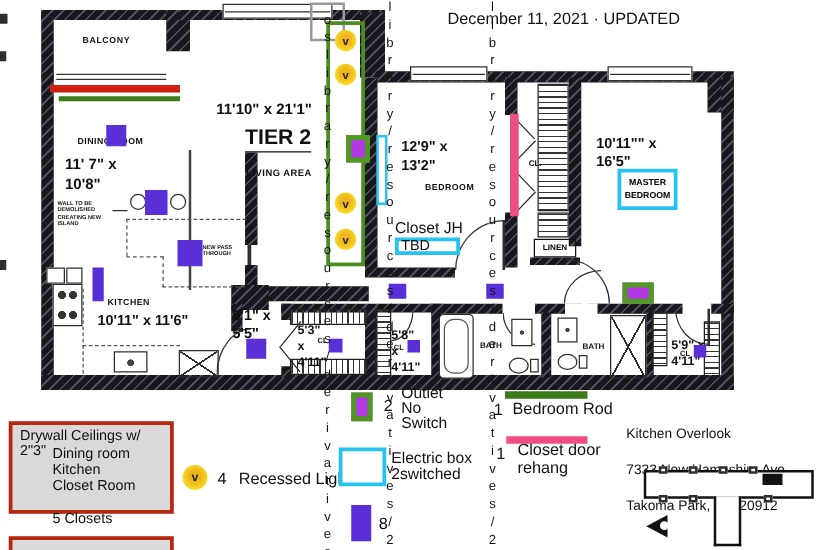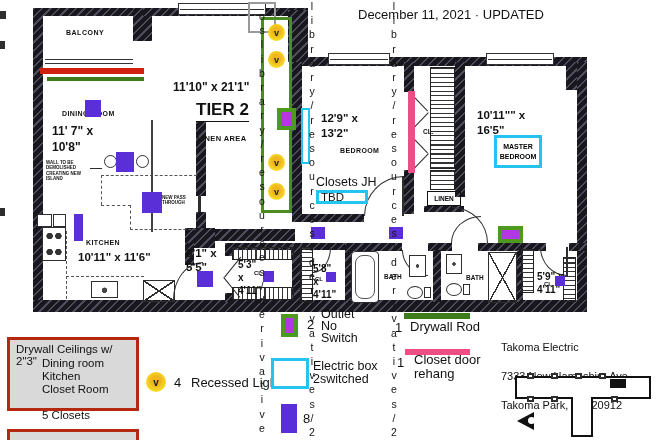--- a/index.html
+++ b/index.html
@@ -188,42 +188,42 @@
   <div class="psq" style="left:326px;top:272px;width:10px;height:10px"></div>
   <div class="psq" style="left:311px;top:227px;width:14px;height:12px"></div>
   <div class="psq" style="left:389px;top:227px;width:14px;height:12px"></div>
   <div class="psq" style="left:555px;top:276px;width:10px;height:10px"></div>
 
   <div class="outlet" style="left:498px;top:226px;width:25px;height:17px"></div>
 
   <div class="t b z4" style="left:66px;top:29px;font-size:7px;letter-spacing:.5px">BALCONY</div>
   <div class="t b z4" style="left:173px;top:80px;font-size:12px">11'10" x 21'1"</div>
   <div class="t b z4" style="left:196px;top:100px;font-size:17px;border-bottom:1.5px solid #111;padding-bottom:1px">TIER 2</div>
-  <div class="t b z4" style="left:197px;top:134px;font-size:7.5px;letter-spacing:.4px">LINEN AREA</div>
+  <div class="t b z4" style="left:197px;top:134px;font-size:7.5px;letter-spacing:.4px">LIVING AREA</div>
   <div class="t b z4" style="left:62px;top:110px;font-size:7px;letter-spacing:.4px">DINING ROOM</div>
   <div class="t b z4" style="left:52px;top:124px;font-size:12px;line-height:1.3">11' 7" x
 10'8"</div>
   <div class="t b z4" style="left:86px;top:239px;font-size:7px;letter-spacing:.4px">KITCHEN</div>
   <div class="t b z4" style="left:78px;top:251px;font-size:11.5px">10'11" x 11'6"</div>
   <div class="t b z4" style="left:186px;top:247px;font-size:11.5px;line-height:1.2">6'1" x
 5'5"</div>
   <div class="t b z4" style="left:238px;top:258px;font-size:10px;line-height:1.3">5'3"
 x
 4'11"</div>
   <div class="t b z4" style="left:254px;top:270px;font-size:6px">CL</div>
   <div class="t b z4" style="left:313px;top:262px;font-size:10px;line-height:1.3">5'8"
 x
 4'11"</div>
   <div class="t b z4" style="left:315px;top:276px;font-size:6px">CL</div>
   <div class="t b z4" style="left:384px;top:273px;font-size:6.5px">BATH</div>
   <div class="t b z4" style="left:466px;top:274px;font-size:6.5px">BATH</div>
   <div class="t b z4" style="left:321px;top:111px;font-size:11.5px;line-height:1.3">12'9" x
 13'2"</div>
   <div class="t b z4" style="left:340px;top:147px;font-size:7px;letter-spacing:.4px">BEDROOM</div>
-  <div class="t z4" style="left:316px;top:175px;font-size:12.5px">Closets JH</div>
+  <div class="t z4" style="left:316px;top:175px;font-size:12.5px">Closet JH</div>
   <div class="t b z4" style="left:423px;top:128px;font-size:6.5px">CL.</div>
   <div class="t b z4" style="left:477px;top:108px;font-size:11.5px;line-height:1.3">10'11"" x
 16'5"</div>
   <div class="t b z4" style="left:537px;top:270px;font-size:10px;line-height:1.3">5'9" x
 4'11"</div>
   <div class="t b z4" style="left:544px;top:281px;font-size:6px">CL</div>
   <div class="t txt4 z4" style="left:46px;top:160px;width:48px">WALL TO BE DEMOLISHED
 CREATING NEW ISLAND</div>
   <div class="line" style="left:90px;top:168px;width:12px;height:1px"></div>
   <div class="t txt4 z4" style="left:162px;top:195px;width:36px">NEW PASS THROUGH</div>
@@ -252,29 +252,29 @@
 
   <div class="cyanbox" style="left:271px;top:358px;width:38px;height:31px;background:#fff"></div>
   <div class="t" style="left:313px;top:360px;font-size:12.5px;line-height:12.5px">Electric box
 2switched</div>
 
   <div class="psq" style="left:281px;top:404px;width:16px;height:29px"></div>
   <div class="t" style="left:303px;top:411px;font-size:13px">8</div>
 
   <div style="position:absolute;left:404px;top:313px;width:66px;height:6px;background:#3c7c1a;z-index:6"></div>
   <div class="t" style="left:395px;top:320px;font-size:13px">1</div>
-  <div class="t" style="left:410px;top:319px;font-size:13px">Drywall Rod</div>
+  <div class="t" style="left:410px;top:319px;font-size:13px">Bedroom Rod</div>
 
   <div style="position:absolute;left:405px;top:349px;width:65px;height:6px;background:#ee4d86;z-index:6"></div>
   <div class="t" style="left:397px;top:355px;font-size:13px">1</div>
   <div class="t" style="left:414px;top:353px;font-size:13px;line-height:13.5px">Closet door
 rehang</div>
 
   <div class="t" style="left:501px;top:325px;font-size:11px;line-height:14.5px">
-    <div>Takoma Electric</div>
+    <div>Kitchen Overlook</div>
     <div>7333 New Hampshire Ave</div>
     <div>Takoma Park, MD 20912</div>
   </div>
 
   <div style="position:absolute;left:515px;top:376px;width:136px;height:23px;border:2px solid #111;background:#fff"></div>
   <div class="fixture" style="left:527px;top:373px;width:7px;height:6px;border-width:2px"></div>
   <div class="fixture" style="left:551px;top:373px;width:7px;height:6px;border-width:2px"></div>
   <div class="fixture" style="left:575px;top:373px;width:7px;height:6px;border-width:2px"></div>
   <div class="fixture" style="left:599px;top:373px;width:7px;height:6px;border-width:2px"></div>
   <div class="fixture" style="left:527px;top:396px;width:7px;height:6px;border-width:2px"></div>

